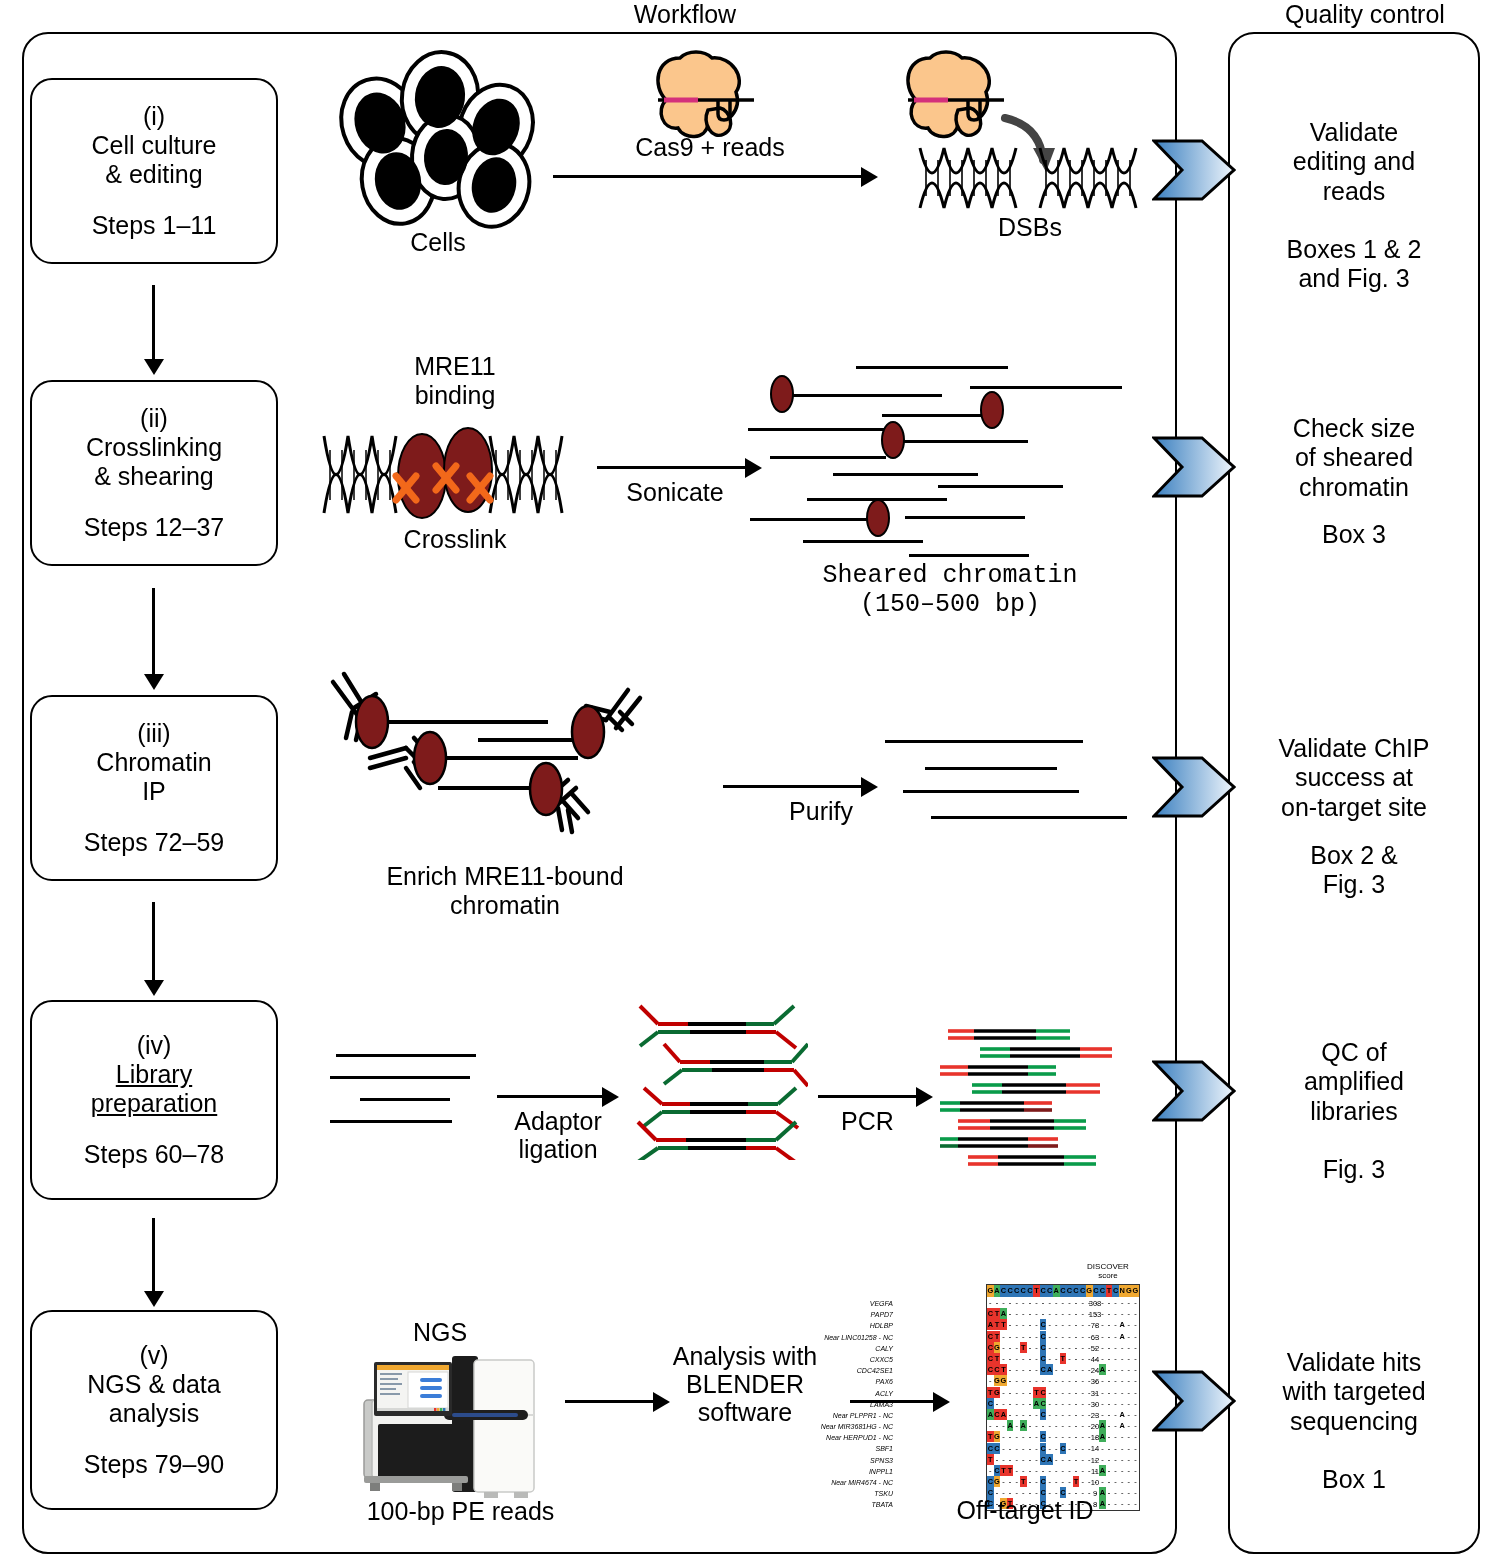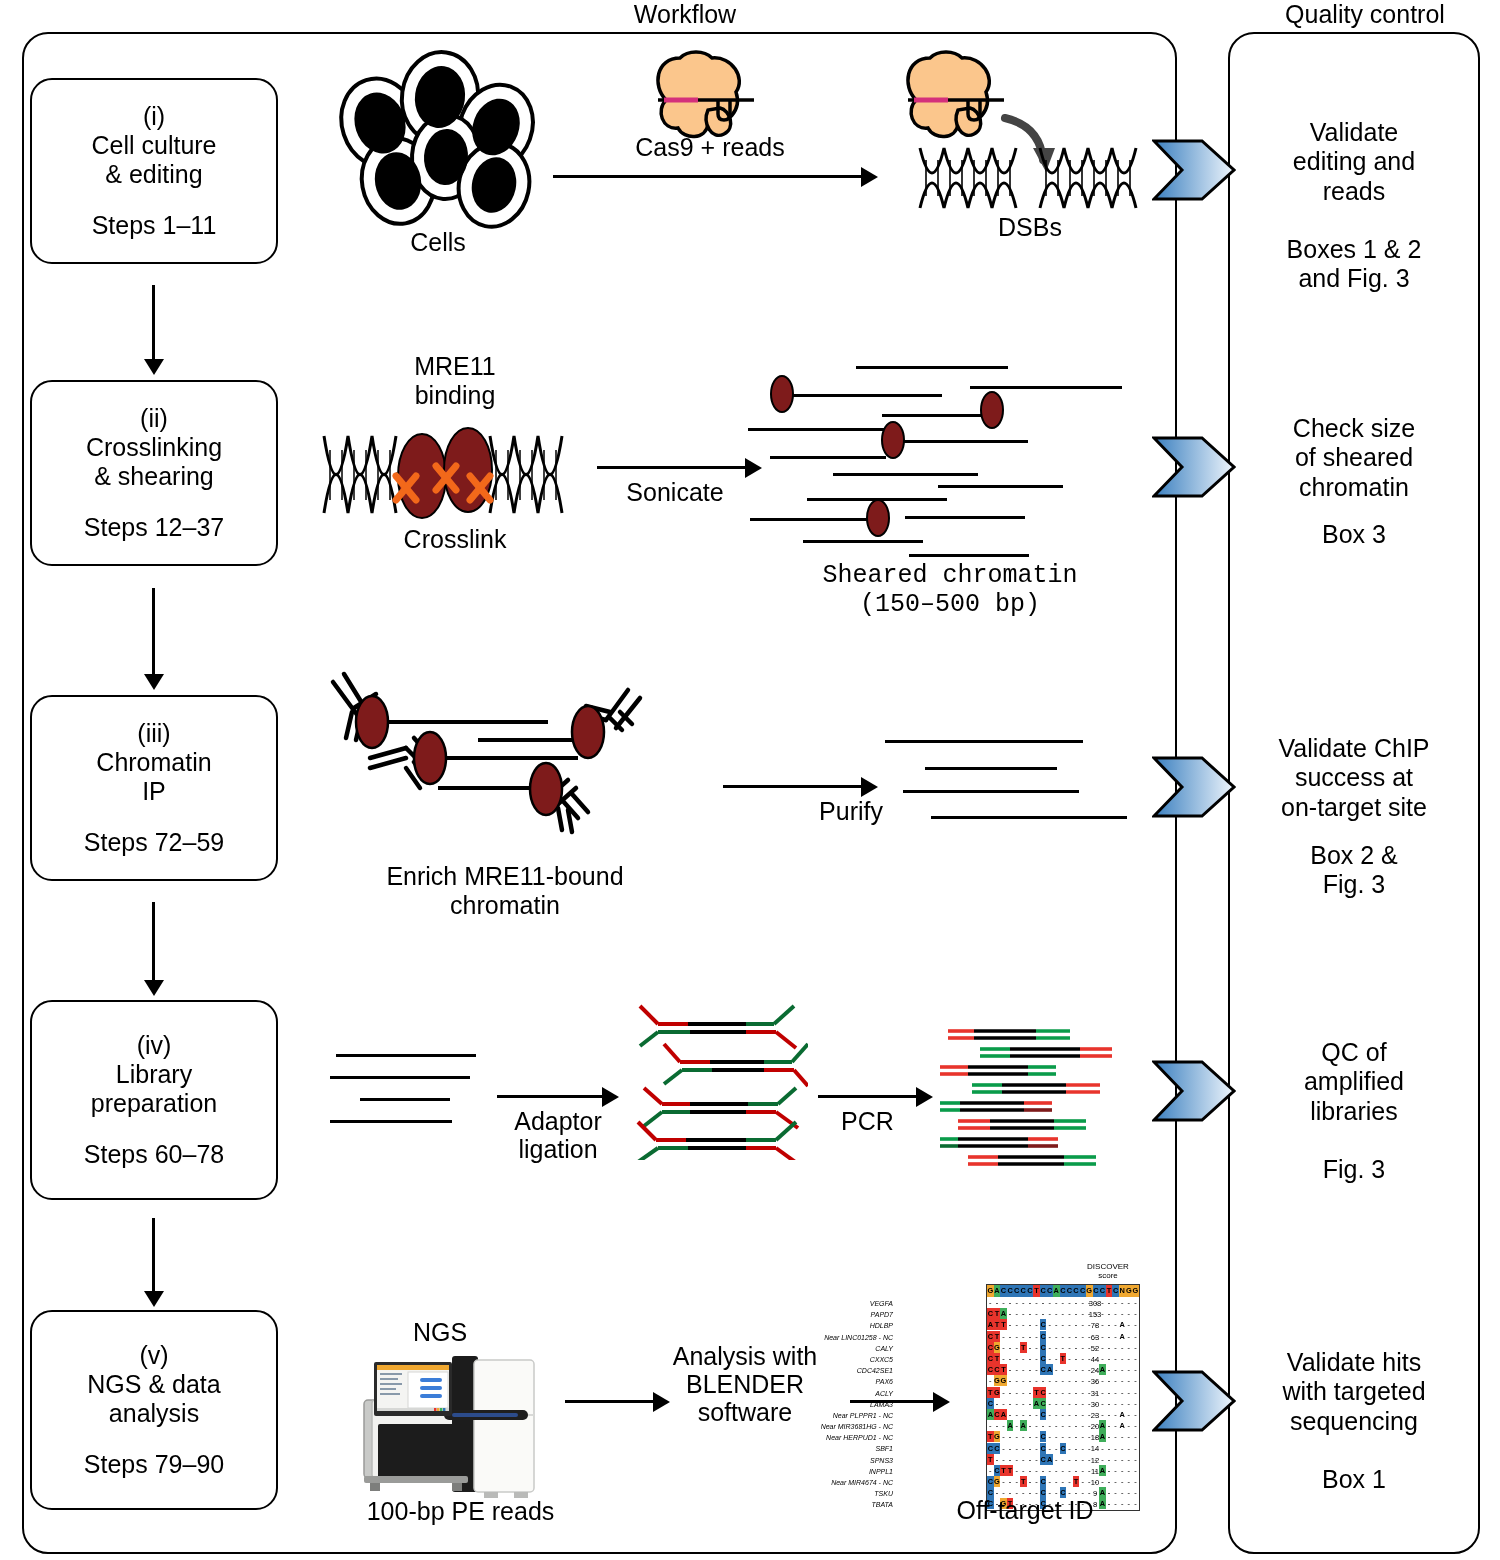--- a/index.html
+++ b/index.html
@@ -116,21 +116,21 @@
 
 <div class="stage-box" style="left:30px; top:695px; width:248px; height:186px;">
   <span class="stage-roman">(iii)</span>
   <span class="stage-title" style="white-space:pre-line;">Chromatin
 IP</span>
   <span class="stage-steps">Steps 72–59</span>
 </div>
 
 <div class="stage-box" style="left:30px; top:1000px; width:248px; height:200px;">
   <span class="stage-roman">(iv)</span>
-  <span class="stage-title" style="white-space:pre-line;">Library
+  <span class="stage-title" style="white-space:pre-line;text-decoration:underline;">Library
 preparation</span>
   <span class="stage-steps">Steps 60–78</span>
 </div>
 
 <div class="stage-box" style="left:30px; top:1310px; width:248px; height:200px;">
   <span class="stage-roman">(v)</span>
   <span class="stage-title" style="white-space:pre-line;">NGS &amp; data
 analysis</span>
   <span class="stage-steps">Steps 79–90</span>
 </div>
@@ -313,21 +313,21 @@
   </g>
   <ellipse cx="62" cy="62" rx="16" ry="26" fill="#7E1B1B" stroke="#000" stroke-width="2.5"></ellipse>
   <ellipse cx="278" cy="72" rx="16" ry="26" fill="#7E1B1B" stroke="#000" stroke-width="2.5"></ellipse>
   <ellipse cx="120" cy="98" rx="16" ry="26" fill="#7E1B1B" stroke="#000" stroke-width="2.5"></ellipse>
   <ellipse cx="236" cy="129" rx="16" ry="26" fill="#7E1B1B" stroke="#000" stroke-width="2.5"></ellipse>
 </svg>
 <div class="caption" style="left:355px; top:862px; width:300px;">Enrich MRE11-bound
 chromatin</div>
 
 <div class="h-arrow" style="left:723px; top:785px; width:140px;"></div>
-<div class="arrow-label" style="left:723px; top:797px; width:160px;text-align:right;">Purify</div>
+<div class="arrow-label" style="left:741px; top:797px; width:160px;">Purify</div>
 
 <div style="position:absolute; left:885px; top:735px; width:250px; height:100px;">
   <div class="frag" style="left:0px; top:5px; width:198px;"></div>
   <div class="frag" style="left:40px; top:32px; width:132px;"></div>
   <div class="frag" style="left:18px; top:55px; width:176px;"></div>
   <div class="frag" style="left:46px; top:81px; width:196px;"></div>
 </div>
 
 <div style="position:absolute; left:330px; top:1050px; width:190px; height:80px;">
   <div class="frag" style="left:6px; top:4px; width:140px;"></div>

